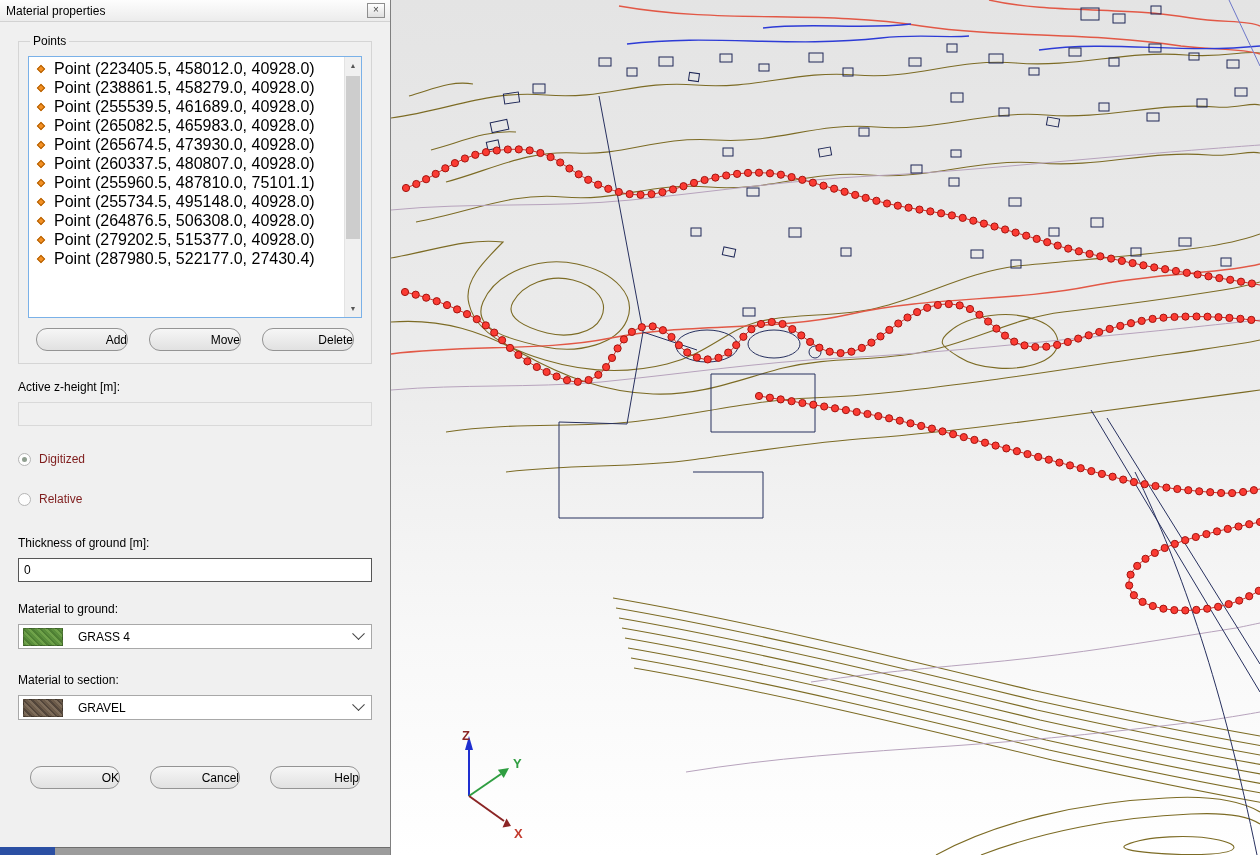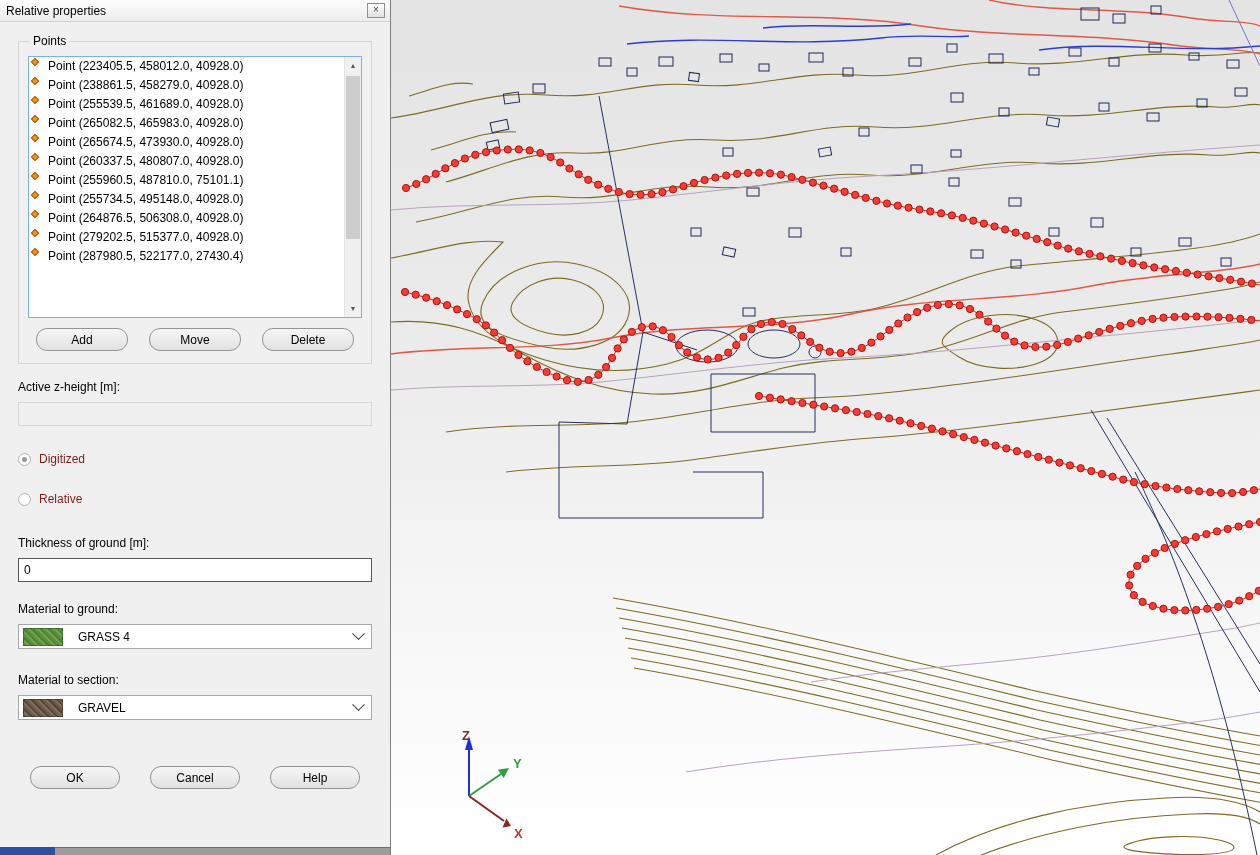--- a/index.html
+++ b/index.html
@@ -12,30 +12,30 @@
   .titlebar .title { flex:1; }
   .close-btn { width:18px; height:15px; border:1px solid #8e8e8e; background:linear-gradient(#ffffff,#dfdfdf); font-size:10px; line-height:12px; text-align:center; color:#444; cursor:default; }
 
   .dialog-body { flex:1; display:flex; flex-direction:column; }
 
   fieldset.groupbox { margin:12px 18px 0 18px; border:1px solid #d5d5d5; padding:8px 9px 12px 9px; }
   fieldset.groupbox legend { font-size:12px; padding:0 3px; margin-left:2px; color:#000; }
 
   .listbox { height:262px; border:1px solid #7ab1e8; background:#fff; display:flex; }
   .list-items { flex:1; overflow:hidden; padding-top:2px; }
-  .point-row { height:19px; display:flex; align-items:flex-start; padding-left:3px; font-size:12px; color:#000; white-space:nowrap; }
+  .point-row { height:19px; display:flex; align-items:center; padding-left:9px; font-size:16px; color:#000; white-space:nowrap; }
   .diamond { width:6px; height:6px; background:#f39024; border:1px solid #b05e00; transform:rotate(45deg); margin-right:10px; flex:none; }
 
   .scrollbar { width:17px; background:#f0f0f0; border-left:1px solid #e3e3e3; display:flex; flex-direction:column; }
   .sb-btn { height:17px; font-size:7px; line-height:17px; text-align:center; color:#555; background:#f0f0f0; flex:none; }
   .sb-track { flex:1; position:relative; }
   .sb-thumb { position:absolute; left:1px; right:1px; top:2px; height:72%; background:#cdcdcd; }
 
   .btn-row { display:flex; justify-content:space-between; margin-top:10px; padding:0 8px; }
-  .win-btn { min-width:92px; height:23px; background:linear-gradient(#f6f6f6,#e1e1e1); border:1px solid #949494; border-radius:11px; font-size:12px; font-family:inherit; color:#000; cursor:default; }
+  .win-btn { min-width:92px; height:23px; background:linear-gradient(#f6f6f6,#e1e1e1); border:1px solid #949494; border-radius:11px; font-size:12px; font-family:inherit; color:#000; cursor:default;text-align:right; }
 
   .field-label { font-size:12px; color:#000; margin:16px 18px 0 18px; }
   .txt-input { display:block; margin:8px 18px 0 18px; height:24px; width:calc(100% - 36px); font-size:12px; font-family:inherit; padding:0 5px; }
   .txt-input.disabled { background:#f0f0f0; border:1px solid #d9d9d9; }
   .txt-input.enabled { background:#fff; border:1px solid #565656; color:#000; }
 
   .radio-row { display:flex; align-items:center; gap:8px; margin:26px 18px 0 18px; font-size:12px; color:#7f1d1d; }
   .radio { width:13px; height:13px; border-radius:50%; border:1px solid #b5b5b5; background:#fdfdfd; position:relative; flex:none; }
   .radio.checked::after { content:''; position:absolute; inset:3px; border-radius:50%; background:#8f9e8f; }
 
@@ -71,21 +71,21 @@
   .axis-triad { position:absolute; left:48px; bottom:14px; width:100px; height:115px; }
   .axis-triad text { font-family:"Liberation Sans", sans-serif; font-size:13px; font-weight:bold; }
 </style>
 </head>
 <body>
 
 <div class="app">
 
   <div class="dialog">
     <div class="titlebar">
-      <span class="title">Relative properties</span>
+      <span class="title">Material properties</span>
       <div class="close-btn">
         <span>×</span>
       </div>
     </div>
 
     <div class="dialog-body">
 
       <fieldset class="groupbox">
         <legend>Points</legend>
 

